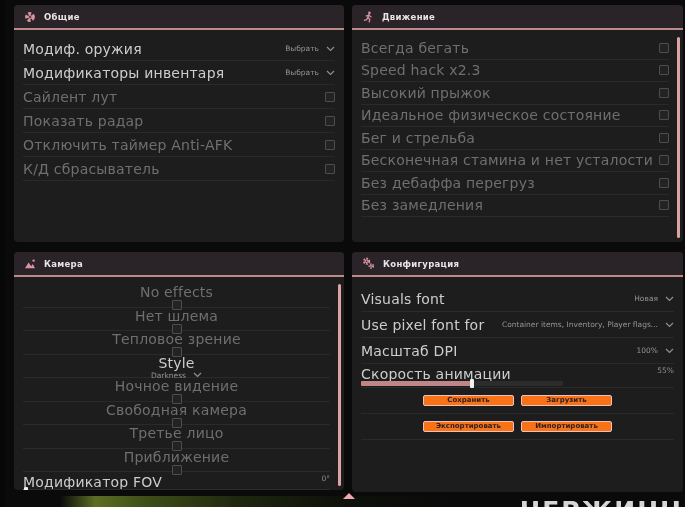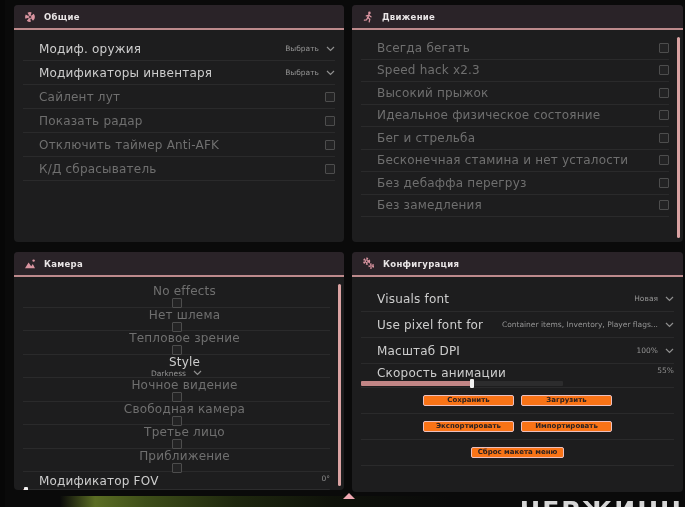--- a/index.html
+++ b/index.html
@@ -23,21 +23,21 @@
   .panel-camera .rows{right:14px;padding-top:5px;}
   .panel-config .rows{padding-top:7px;}
 
   .row{display:flex;align-items:center;justify-content:space-between;
     border-bottom:1px solid #2a2a2b;box-sizing:border-box;}
   .panel-general .row{height:24px;}
   .panel-movement .row{height:22.5px;}
   .panel-camera .row{height:23.5px;flex-direction:column;}
   .panel-config .row{height:26px;}
 
-  .lbl{font-size:12px;letter-spacing:.2px;margin-left:16px;}
+  .lbl{font-size:14px;letter-spacing:.2px;}
   .dim{color:#6f6f6f;}
   .bright{color:#cdcdcd;}
 
   .checkbox{width:8px;height:8px;border:1px solid #4d4d4d;border-radius:1px;background:#232324;flex:0 0 auto;}
 
   .dropdown{display:flex;align-items:center;gap:7px;cursor:default;text-align:right;}
   .dd-value{color:#949494;font-size:7.5px;}
   .chev{display:flex;align-items:center;}
 
   .row-slider{display:block;border-bottom:none;padding-top:2px;}
@@ -298,22 +298,19 @@
           </div>
         </div>
         <div class="row row-buttons">
           <button class="pink-btn">Сохранить</button>
           <button class="pink-btn">Загрузить</button>
         </div>
         <div class="row row-buttons">
           <button class="pink-btn">Экспортировать</button>
           <button class="pink-btn">Импортировать</button>
         </div>
-        <div class="row row-buttons">
-          <button class="pink-btn">Сброс макета меню</button>
-        </div>
       </div>
   </section>
 
   <div class="green-glow"></div>
   <div class="scroll-up-arrow"></div>
   <div class="watermark">ЧЕРЖИНЦЕ</div>
 </div>
 
 </body></html>

